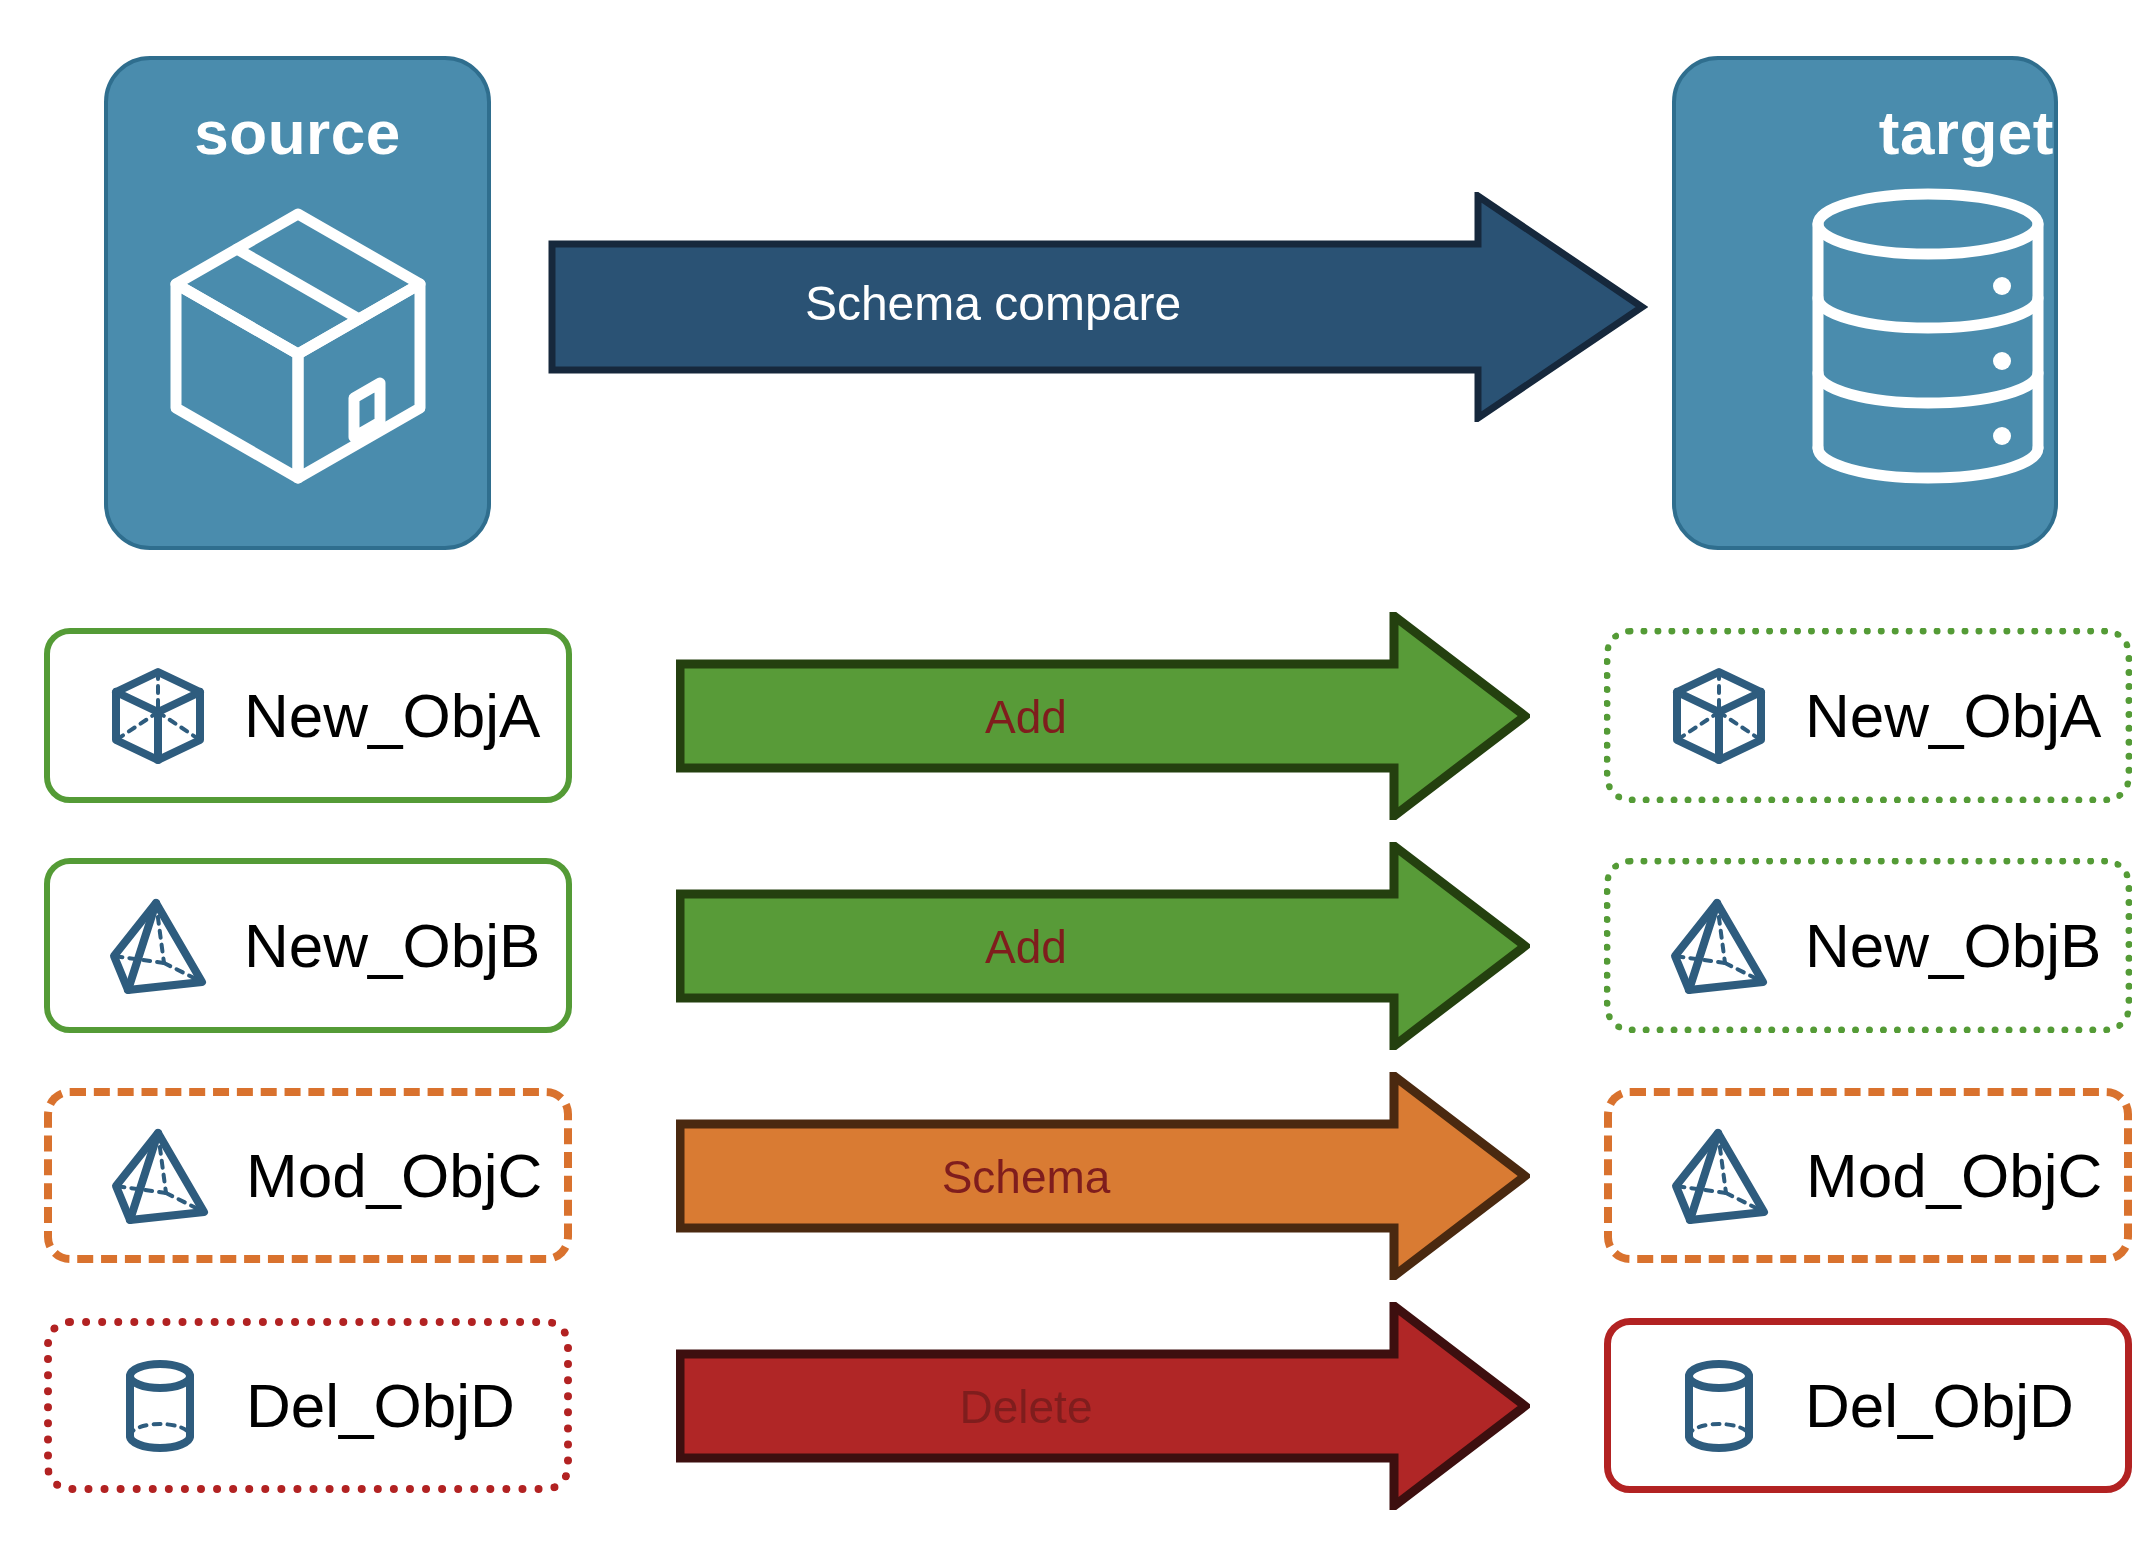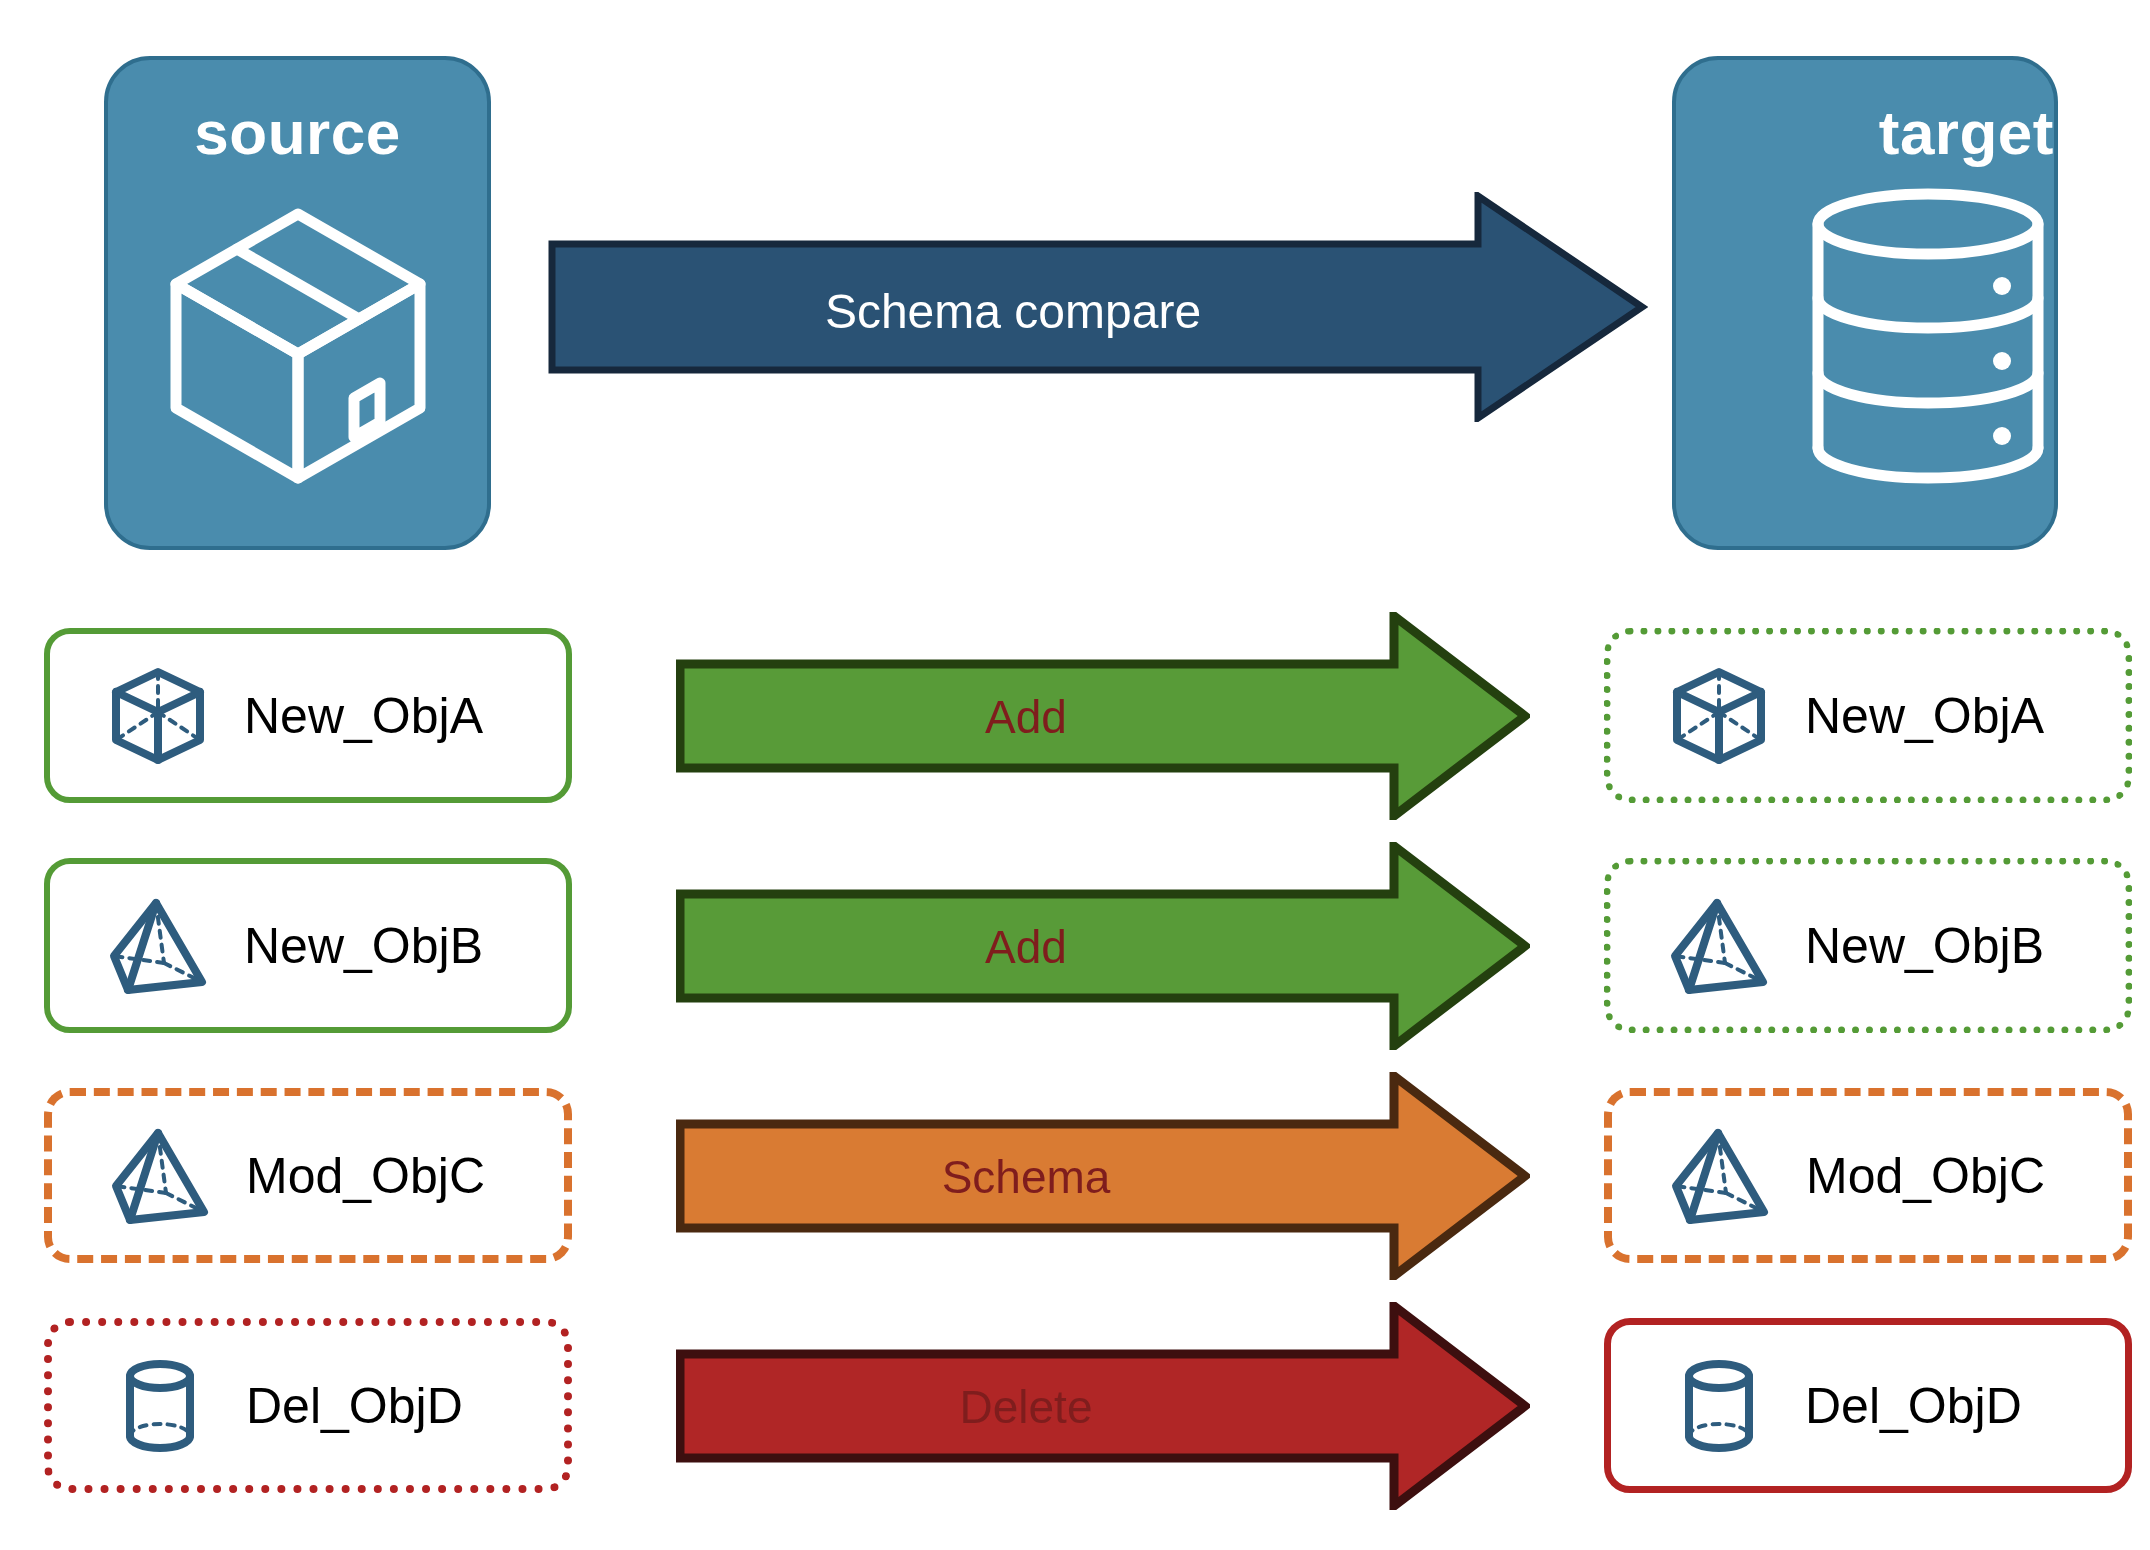--- a/index.html
+++ b/index.html
@@ -63,21 +63,21 @@
     align-items: center;
   }
   .chip-icon {
     flex: 0 0 auto;
     margin-left: 56px;
     display: flex;
     align-items: center;
     justify-content: center;
   }
   .chip-label {
-    font-size: 50px;
+    font-size: 62px;
     color: #000000;
     margin-left: 34px;
     white-space: nowrap;
   }
 
   .b-solid  { border-style: solid; }
   .b-dashed { border-style: dashed; }
   .b-dotted { border-style: dotted; }
 
   
@@ -132,21 +132,21 @@
         <circle cx="200" cy="250" r="9" fill="#ffffff"></circle>
       </svg>
     </div>
   </div>
 
   <div class="compare-arrow" style="left:548px; top:192px; width:1100px; height:230px;">
     <svg width="1100" height="230" viewBox="0 0 1100 230" preserveAspectRatio="none">
       <polygon points="4,52 930,52 930,4 1094,115 930,226 930,178 4,178" fill="#2a5274" stroke="#16283c" stroke-width="7" stroke-linejoin="miter"></polygon>
     </svg>
   </div>
-  <div class="compare-label" style="left:548px; top:284px; width:890px;padding-left:20px;">Schema compare</div>
+  <div class="compare-label" style="left:548px; top:276px; width:890px;">Schema compare</div>
 
   <div class="chip b-solid" style="left:44px; top:628px; width:528px; height:175px; border-width:6px; border-color:#549b36;">
     <span class="chip-icon">
       <svg width="104" height="104" viewBox="0 0 104 104">
         <g fill="none" stroke="#2e5c7e" stroke-width="8" stroke-linejoin="round" stroke-linecap="round">
           <path d="M52 8 L94 28 L94 76 L52 96 L10 76 L10 28 Z"></path>
           <path d="M10 28 L52 48 L94 28"></path>
           <path d="M52 48 L52 96"></path>
         </g>
         <g fill="none" stroke="#2e5c7e" stroke-width="4" stroke-dasharray="7 7" stroke-linecap="round">

